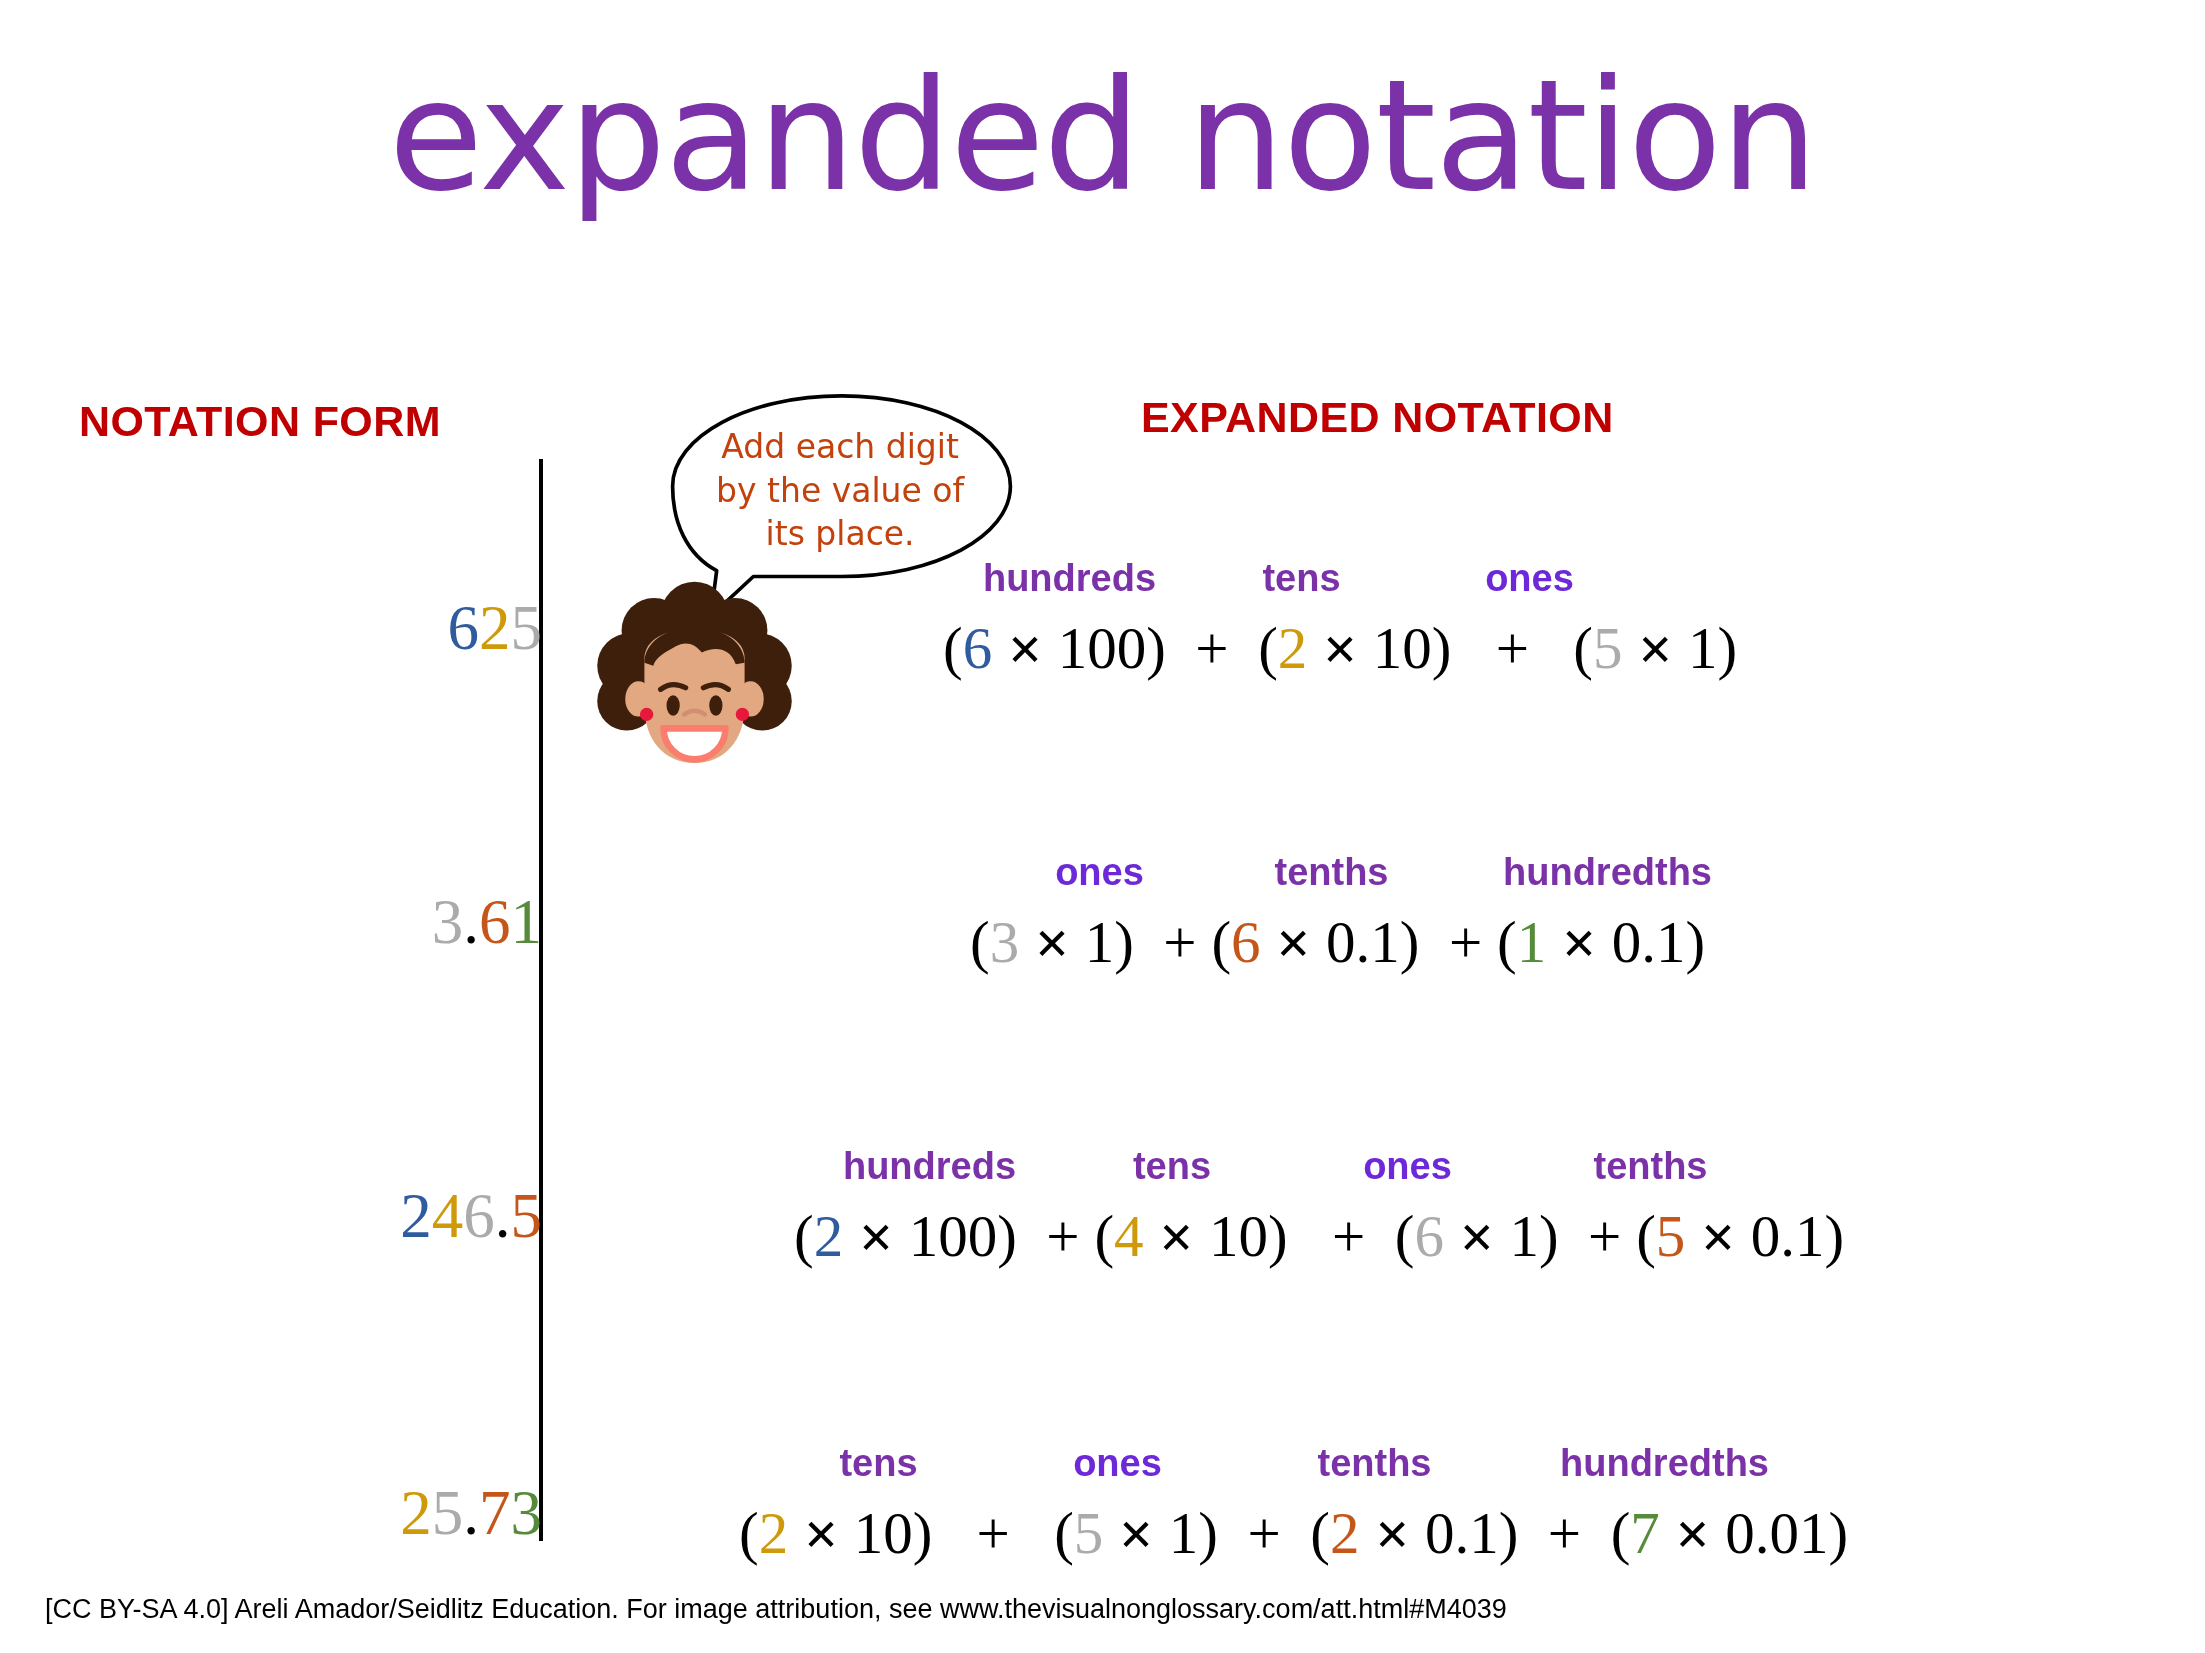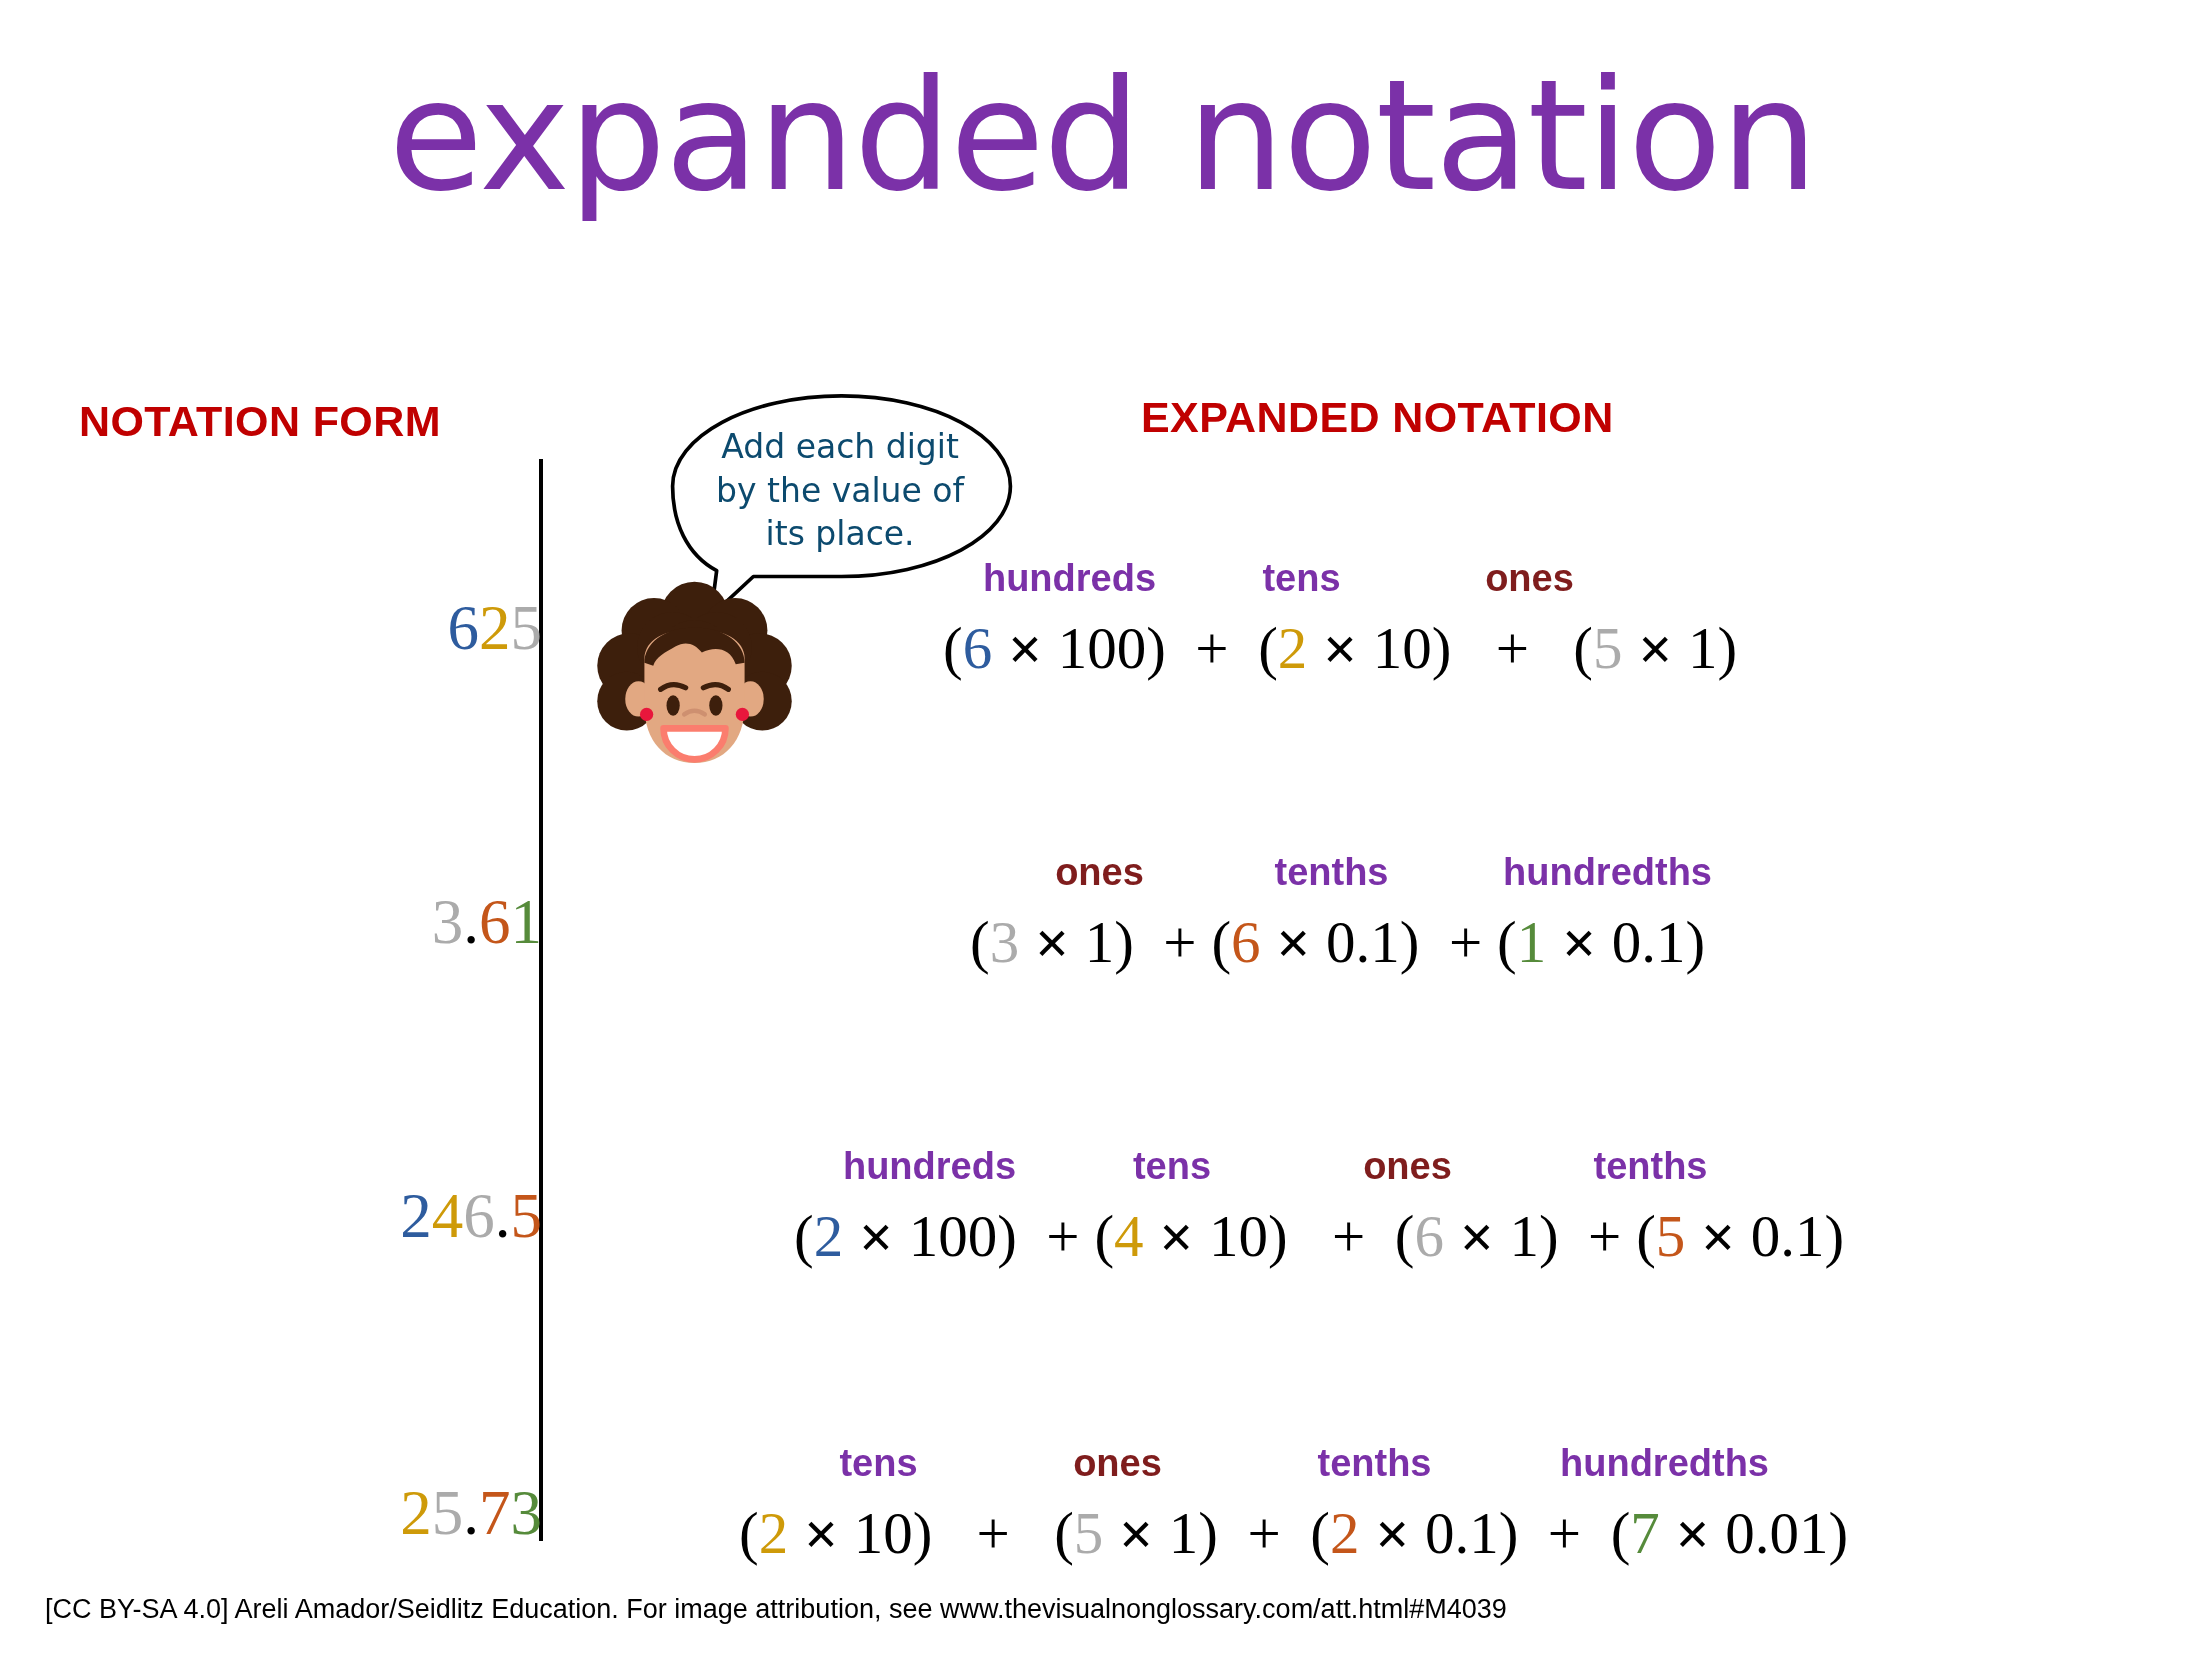--- a/index.html
+++ b/index.html
@@ -99,21 +99,21 @@
     position: absolute;
     display: flex;
     white-space: nowrap;
     font-family: "Liberation Sans", sans-serif;
     font-weight: bold;
     font-size: 38px;
     line-height: 1;
   }
   .labels span { display: inline-block; text-align: center; }
   .lbl-purple { color: #7B31A8; }
-  .lbl-black  { color: #7f1d1d; }
+  .lbl-black  { color: #6d28d9; }
 
   
   .expr {
     position: absolute;
     white-space: nowrap;
     font-family: "Liberation Serif", serif;
     font-size: 59px;
     line-height: 1;
     color: #000000;
   }
@@ -157,21 +157,21 @@
   #bubble-svg { position: absolute; left: 0; top: 0; }
   #bubble-text {
     position: absolute;
     left: 20.6px;
     top: 35px;
     width: 309px;
     text-align: center;
     font-family: "DejaVu Sans", sans-serif;
     font-size: 33px;
     line-height: 1.32;
-    color: #0c4a6e;
+    color: #c2410c;
   }
 
   
   #avatar {
     position: absolute;
     left: 584px;
     top: 570px;
     width: 221px;
     height: 221px;
   }

